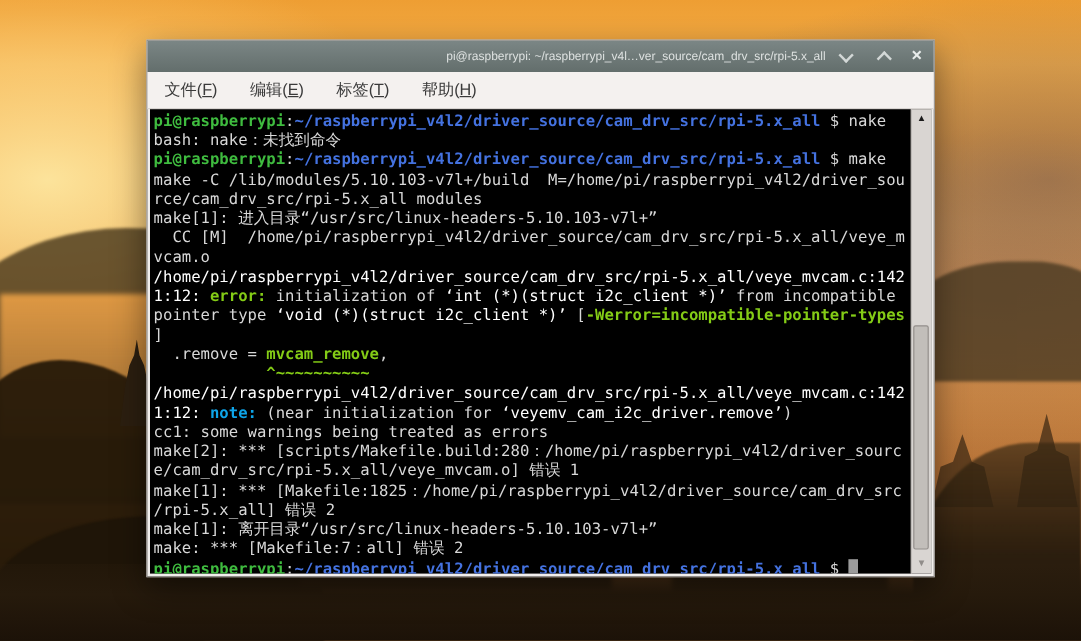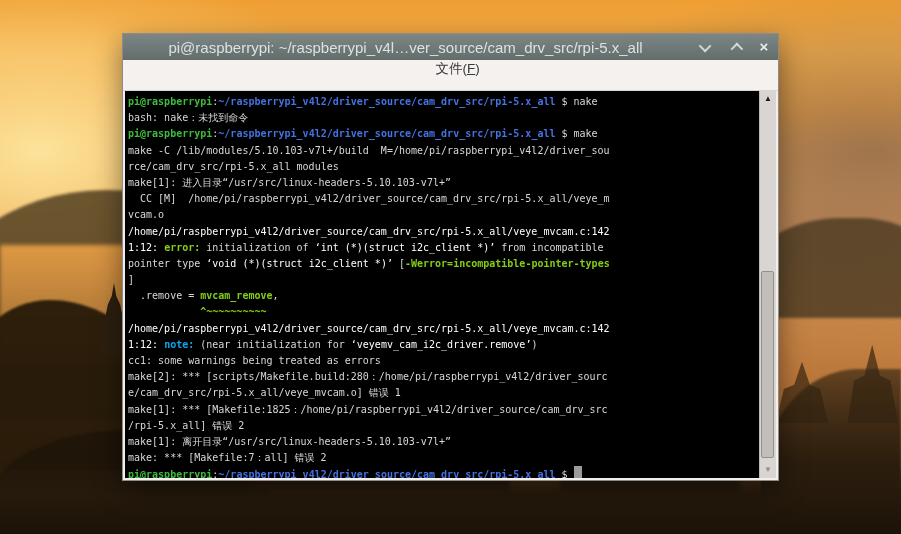--- a/index.html
+++ b/index.html
@@ -41,45 +41,45 @@
   .window{
     position:absolute;left:122px;top:33px;width:657px;height:448px;
     background:#f1eeec;border:1px solid #8f8b88;box-sizing:border-box;
     box-shadow:0 10px 26px rgba(0,0,0,.45);
   }
   .titlebar{
     height:26px;background:linear-gradient(#7b8685,#636e6c);
     display:flex;align-items:center;position:relative;
   }
   .title{
-    position:absolute;left:0;right:90px;text-align:center;
-    color:#dde1e0;font-size:15px;white-space:nowrap;overflow:hidden;
+    position:absolute;left:0;right:90px;text-align:right;
+    color:#dde1e0;font-size:10px;white-space:nowrap;overflow:hidden;
   }
   .win-buttons{position:absolute;right:6px;top:0;height:26px;display:flex;align-items:center;gap:13px;}
   .win-btn{width:16px;height:16px;display:flex;align-items:center;justify-content:center;cursor:default;}
   .chev{width:7px;height:7px;border-left:2px solid #d3d8d7;border-bottom:2px solid #d3d8d7;}
   .chev.down{transform:rotate(-45deg) translateY(-2px);}
   .chev.up{transform:rotate(135deg) translateY(-2px);}
   .close-glyph{color:#e8eceb;font-size:15px;font-weight:bold;line-height:16px;}
 
   .menubar{
     height:30px;background:#f4f1ef;border-bottom:1px solid #d8d4d1;
     display:flex;align-items:center;padding-left:14px;gap:27px;
-    font-size:13.5px;color:#3a3a3a;flex-direction:column;
+    font-size:13.5px;color:#3a3a3a;
   }
   .menu-item{white-space:nowrap;cursor:default;}
   .menu-item .key{text-decoration:underline;}
 
   .term-wrap{
     position:absolute;left:2px;right:2px;top:57px;bottom:2px;
     background:#000;display:flex;
   }
   .term-content{
     flex:1;padding:3px 0 0 3px;
-    font-family:"DejaVu Sans Mono",monospace;font-size:10px;line-height:16.2px;
+    font-family:"DejaVu Sans Mono",monospace;font-size:13px;line-height:16.2px;
     white-space:pre;overflow:hidden;
   }
   .term-line{height:16.2px;}
   .seg-d{color:#d8d8d8;}
   .seg-w{color:#ffffff;font-weight:normal;}
   .seg-g{color:#3fbc3f;font-weight:bold;}
   .seg-b{color:#4472e0;font-weight:bold;}
   .seg-r{color:#84cc16;font-weight:bold;}
   .seg-c{color:#0ea5e9;font-weight:bold;}
   .seg-cursor{display:inline-block;width:8px;height:14px;background:#9b9b9b;vertical-align:-2px;}

